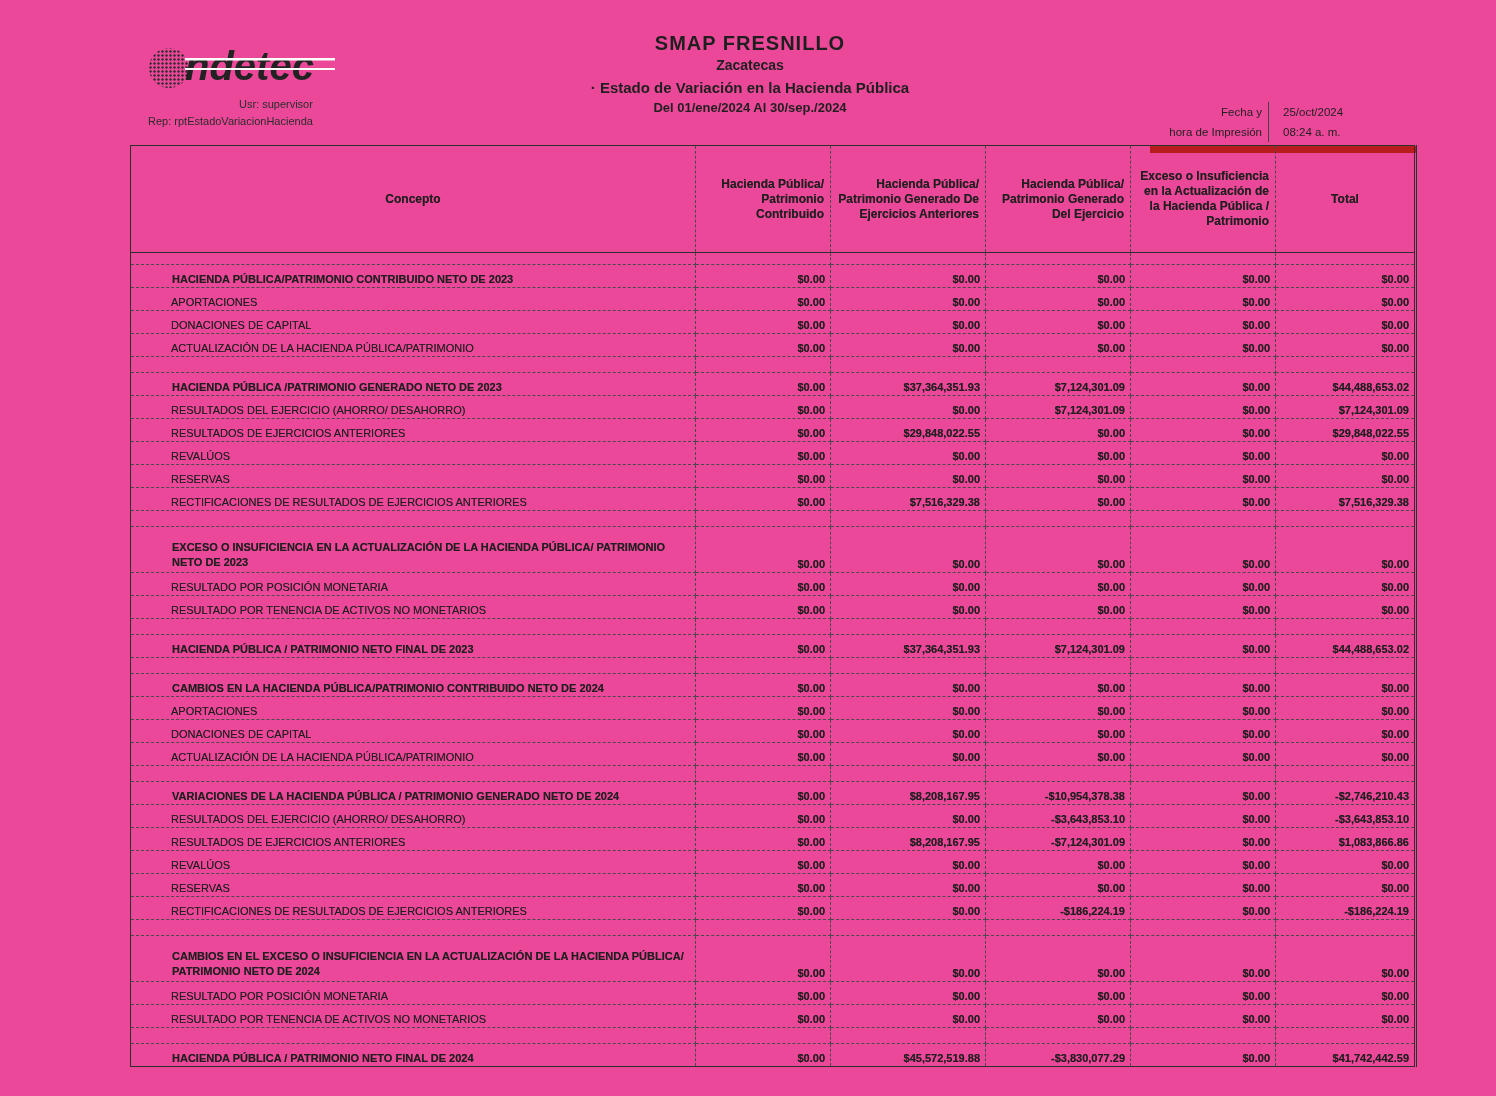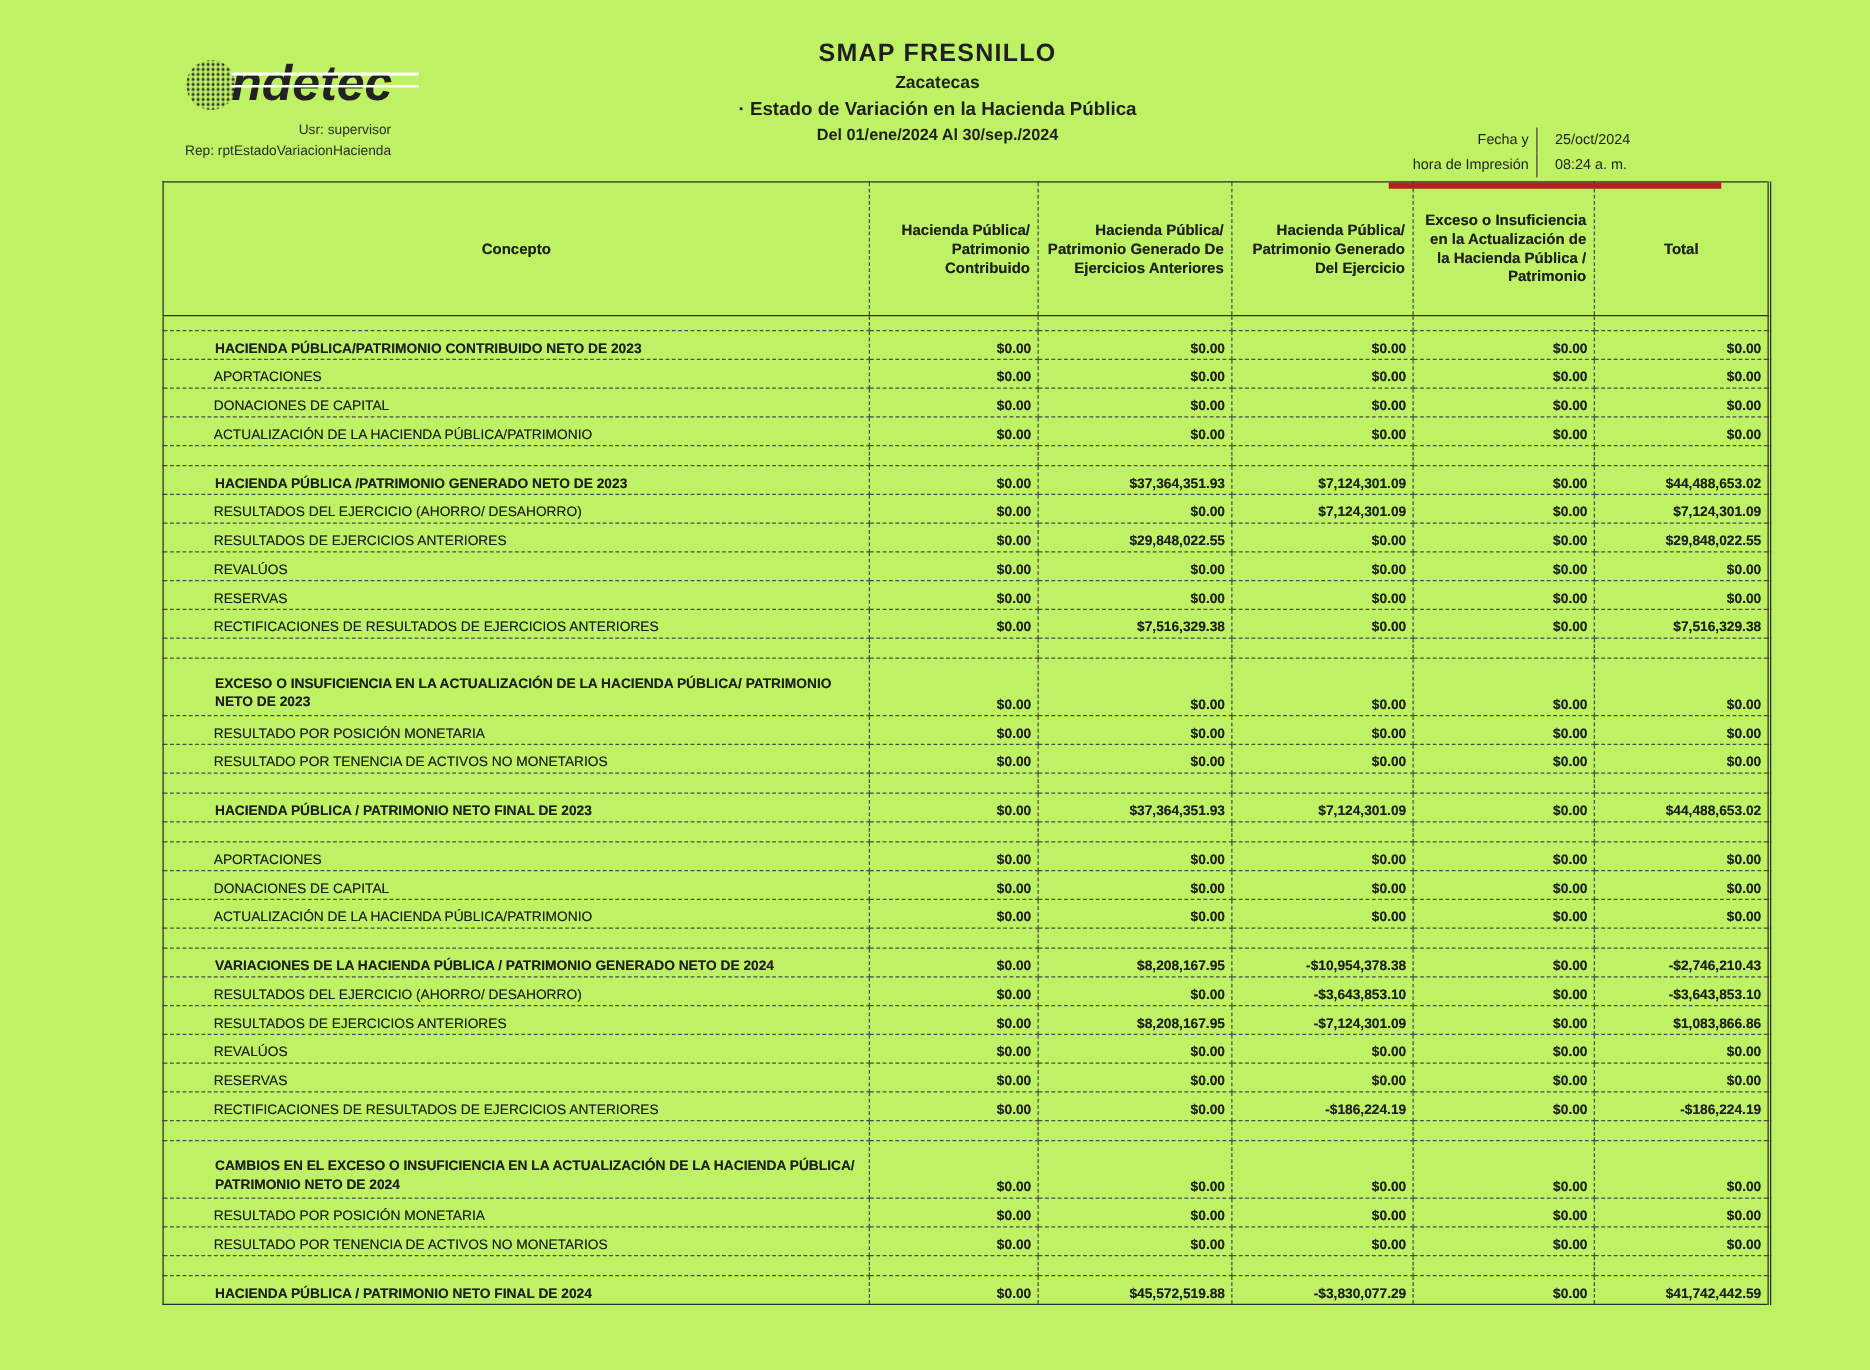--- a/index.html
+++ b/index.html
@@ -1,35 +1,35 @@
 <!DOCTYPE html>
 <html><head>
 <meta charset="utf-8">
 <style>
   html,body{margin:0;padding:0;background:#e8e8e8;}
   .page{
     position:relative;
     width:1496px;height:1096px;
-    background:#bef264;
+    background:#ec4899;
     font-family:"Liberation Sans", sans-serif;
     color:#1f1f1f;
     overflow:hidden;
   }
   
   .logo{position:absolute;left:145px;top:38px;}
   .meta{position:absolute;left:148px;top:96px;font-size:11px;color:#2b2b2b;line-height:17px;text-align:right;}
   .title-block{position:absolute;left:430px;top:32px;width:640px;text-align:center;}
   .title-block .t1{font-size:20px;font-weight:bold;letter-spacing:1px;}
   .title-block .t2{font-size:14px;font-weight:bold;margin-top:2px;}
   .title-block .t3{font-size:15px;font-weight:bold;margin-top:6px;}
   .title-block .t4{font-size:13px;font-weight:bold;margin-top:4px;}
   .title-block .t5{font-size:12px;margin-top:3px;}
   .print-block{
-    position:absolute;left:1111px;top:102px;width:266px;
-    font-size:11.5px;border-bottom:5px solid #b91c1c;padding-bottom:4px;
+    position:absolute;left:1150px;top:102px;width:266px;
+    font-size:11.5px;border-bottom:7px solid #b91c1c;padding-bottom:4px;
   }
   .print-row{display:flex;line-height:20px;}
   .print-label{width:112px;text-align:right;padding-right:6px;}
   .print-value{border-left:1px solid #444;padding-left:14px;flex:1;}
   
   .report-table{
     position:absolute;left:130px;top:145px;width:1285px;
     border-collapse:collapse;table-layout:fixed;
     border:1.5px solid #2e2e2e;
     border-right:3px double #2e2e2e;
@@ -269,20 +269,28 @@
           <td class="num">$44,488,653.02</td>
         </tr>
         <tr class="spacer">
           <td class="concepto"></td>
           <td class="num"></td>
           <td class="num"></td>
           <td class="num"></td>
           <td class="num"></td>
           <td class="num"></td>
         </tr>
+        <tr class="section">
+          <td class="concepto">CAMBIOS EN LA HACIENDA PÚBLICA/PATRIMONIO CONTRIBUIDO NETO DE 2024</td>
+          <td class="num">$0.00</td>
+          <td class="num">$0.00</td>
+          <td class="num">$0.00</td>
+          <td class="num">$0.00</td>
+          <td class="num">$0.00</td>
+        </tr>
         <tr class="detail">
           <td class="concepto">APORTACIONES</td>
           <td class="num">$0.00</td>
           <td class="num">$0.00</td>
           <td class="num">$0.00</td>
           <td class="num">$0.00</td>
           <td class="num">$0.00</td>
         </tr>
         <tr class="detail">
           <td class="concepto">DONACIONES DE CAPITAL</td>

